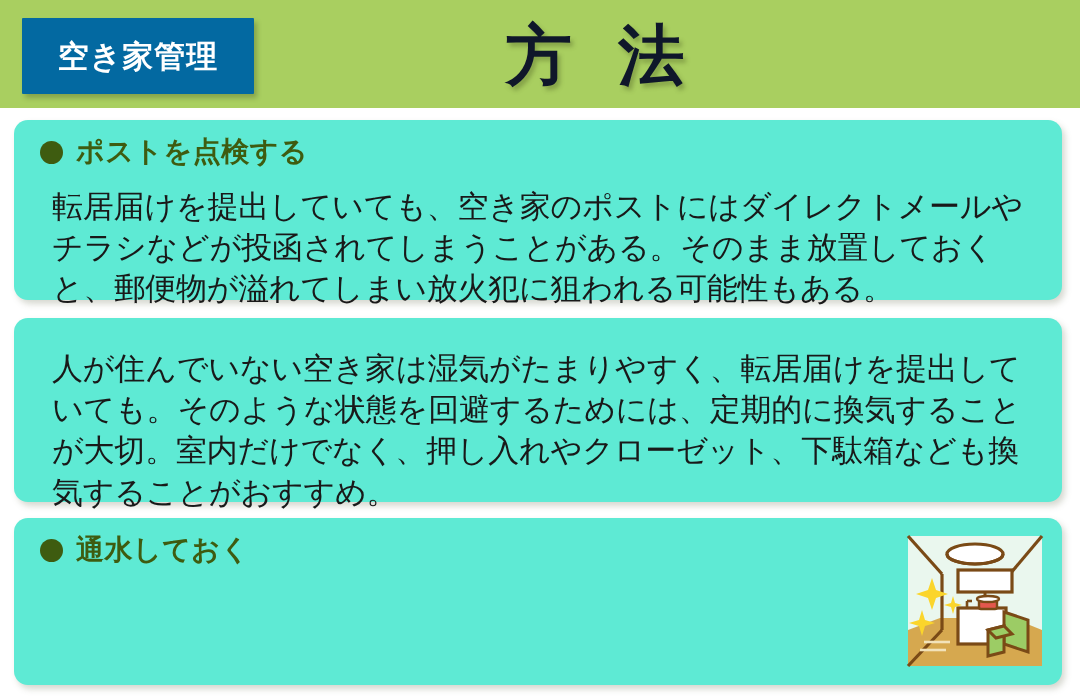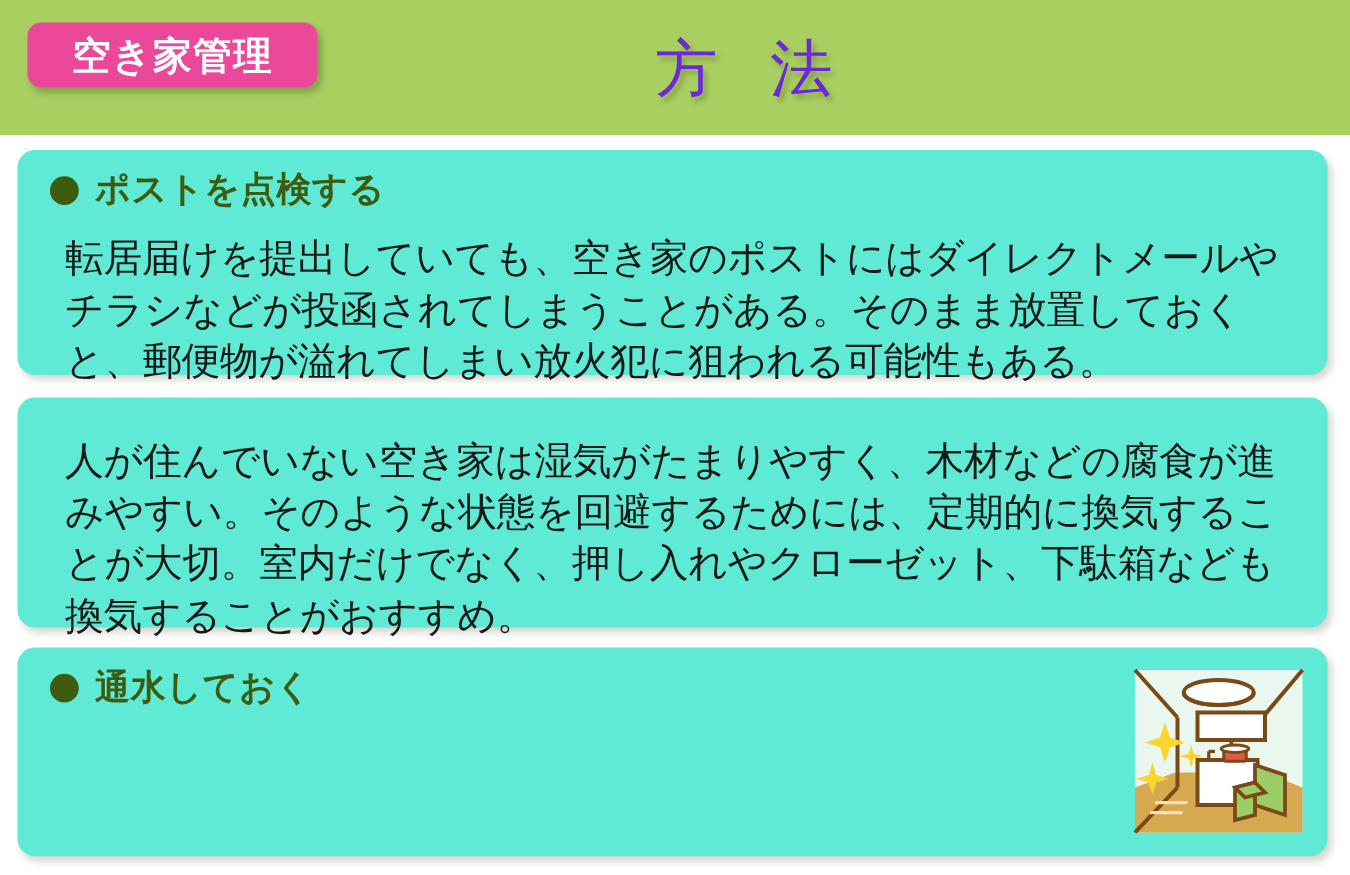--- a/index.html
+++ b/index.html
@@ -24,23 +24,23 @@
     width: 1080px;
     height: 108px;
     background: #a9cf60;
   }
 
   #category-tag {
     position: absolute;
     left: 22px;
     top: 18px;
     width: 232px;
-    height: 52px;
-    background: #ec4899;
-    border-radius: 11px;
+    height: 76px;
+    background: #0369a1;
+    border-radius: 1px;
     box-shadow: 3px 4px 5px rgba(60,70,30,0.32);
     display: flex;
     align-items: center;
     justify-content: center;
   }
   #category-tag-label {
     color: #ffffff;
     font-size: 31px;
     font-weight: bold;
     letter-spacing: 1px;
@@ -50,23 +50,23 @@
 
   #header-title {
     position: absolute;
     left: 430px;
     top: 6px;
     width: 330px;
     height: 98px;
     display: flex;
     align-items: center;
     justify-content: center;
-    color: #6d28d9;
-    font-size: 50px;
-    font-weight: normal;
+    color: #0f172a;
+    font-size: 66px;
+    font-weight: bold;
     letter-spacing: 14px;
     text-indent: 14px;
     line-height: 1;
     white-space: nowrap;
     text-shadow: 3px 4px 4px rgba(90,110,45,0.45);
   }
 
   
   .card {
     position: absolute;
@@ -141,21 +141,21 @@
 
 <section class="card" id="card-1">
   <div class="card-heading">
     <span class="bullet-dot"></span>
     <span class="card-heading-text">ポストを点検する</span>
   </div>
   <p class="card-body">転居届けを提出していても、空き家のポストにはダイレクトメールやチラシなどが投函されてしまうことがある。そのまま放置しておくと、郵便物が溢れてしまい放火犯に狙われる可能性もある。</p>
 </section>
 
 <section class="card" id="card-2">
-  <p class="card-body">人が住んでいない空き家は湿気がたまりやすく、木材などの腐食が進みやすい。そのような状態を回避するためには、定期的に換気することが大切。室内だけでなく、押し入れやクローゼット、下駄箱なども換気することがおすすめ。</p>
+  <p class="card-body">人が住んでいない空き家は湿気がたまりやすく、転居届けを提出していても。そのような状態を回避するためには、定期的に換気することが大切。室内だけでなく、押し入れやクローゼット、下駄箱なども換気することがおすすめ。</p>
 </section>
 
 <section class="card" id="card-3">
   <div class="card-heading">
     <span class="bullet-dot"></span>
     <span class="card-heading-text">通水しておく</span>
   </div>
 
   <svg id="room-illustration" viewBox="0 0 138 134">
 

